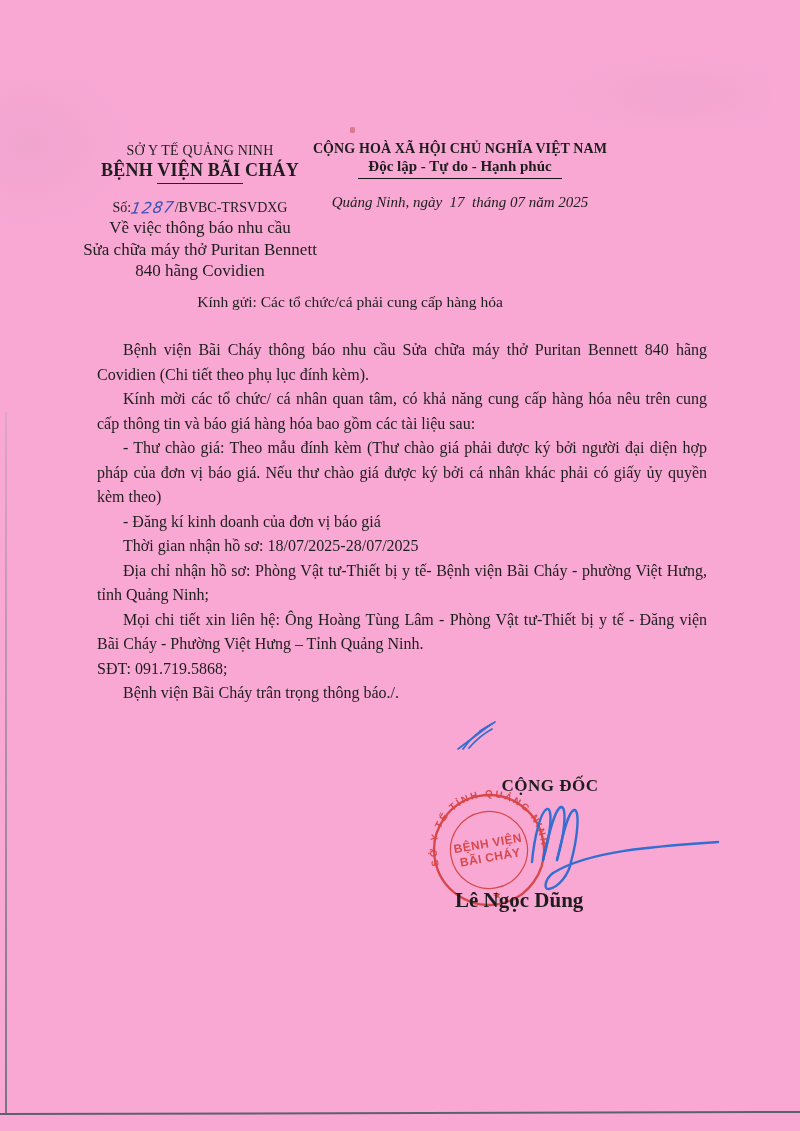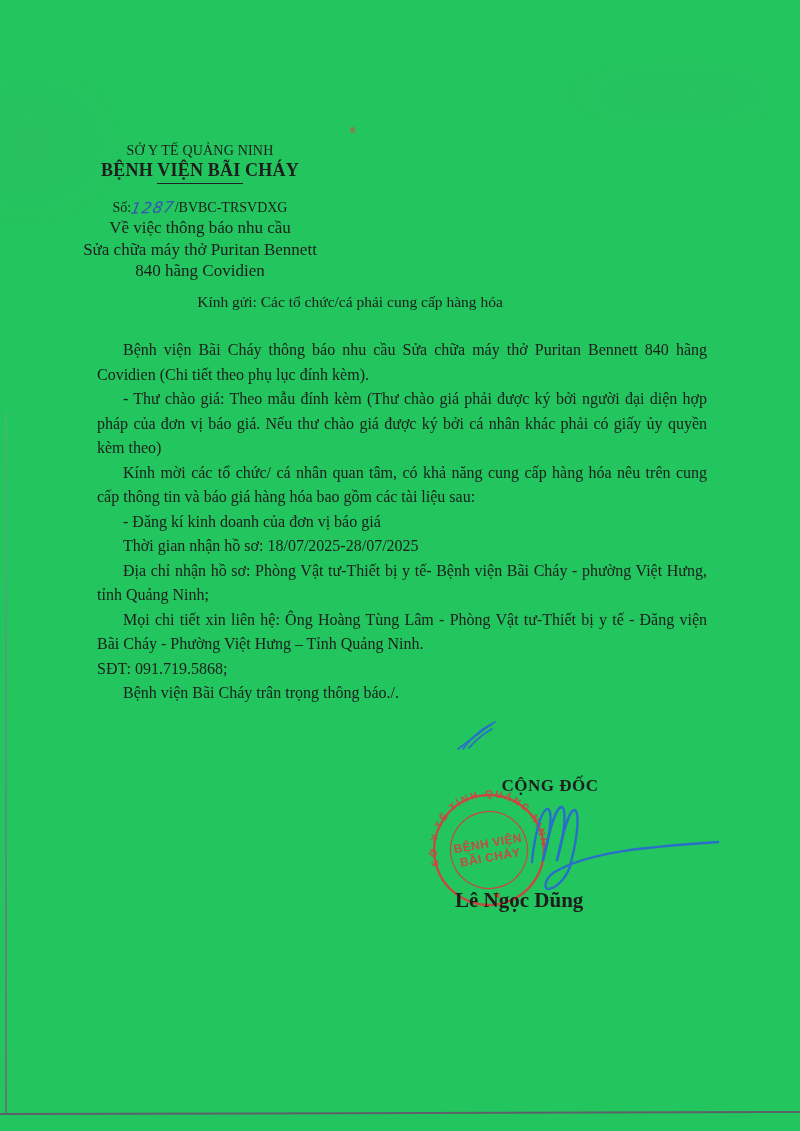--- a/index.html
+++ b/index.html
@@ -1,19 +1,19 @@
 <!DOCTYPE html>
 <html><head>
 <meta charset="utf-8">
 <style>
   html,body{margin:0;padding:0;background:#ffffff;}
   .page{
     position:relative;
     width:800px;height:1131px;
-    background:#22c55e;
+    background:#f9a8d4;
     font-family:"Liberation Serif", serif;
     color:#1d1d1d;
     overflow:hidden;
   }
   
   .smudge-tl{position:absolute;left:0;top:80px;width:140px;height:160px;
     background:radial-gradient(ellipse at 20% 40%, rgba(120,125,140,0.07), rgba(0,0,0,0) 70%);}
   .smudge-tr{position:absolute;left:540px;top:50px;width:230px;height:90px;
     background:radial-gradient(ellipse at 60% 50%, rgba(120,125,140,0.06), rgba(0,0,0,0) 70%);}
   
@@ -76,29 +76,34 @@
   <div class="hdr-left">
     <div class="agency-parent">SỞ Y TẾ QUẢNG NINH</div>
     <div class="agency-name">BỆNH VIỆN BÃI CHÁY</div>
     <div class="agency-rule"></div>
     <div class="doc-number"><span>Số:</span><span class="hand-number">1287</span><span>/BVBC-TRSVDXG</span></div>
     <div class="subject">Về việc thông báo nhu cầu</div>
     <div class="subject">Sửa chữa máy thở Puritan Bennett</div>
     <div class="subject">840 hãng Covidien</div>
   </div>
 
+  <div class="hdr-right">
+    <div class="motto1">CỘNG HOÀ XÃ HỘI CHỦ NGHĨA VIỆT NAM</div>
+    <div><span class="motto2">Độc lập - Tự do - Hạnh phúc</span></div>
+    <div class="date-line">Quảng Ninh, ngày  17  tháng 07 năm 2025</div>
+  </div>
 
   <div class="red-speck"></div>
 
   <div class="salutation">Kính gửi: Các tổ chức/cá phải cung cấp hàng hóa</div>
 
   <div class="body-block">
       <p class="para indent"><span>Bệnh viện Bãi Cháy thông báo nhu cầu Sửa chữa máy thở Puritan Bennett 840 hãng Covidien (Chi tiết theo phụ lục đính kèm).</span></p>
+      <p class="para indent"><span>Kính mời các tổ chức/ cá nhân quan tâm, có khả năng cung cấp hàng hóa nêu trên cung cấp thông tin và báo giá hàng hóa bao gồm các tài liệu sau:</span></p>
       <p class="para indent"><span>- Thư chào giá: Theo mẫu đính kèm (Thư chào giá phải được ký bởi người đại diện hợp pháp của đơn vị báo giá. Nếu thư chào giá được ký bởi cá nhân khác phải có giấy ủy quyền kèm theo)</span></p>
-      <p class="para indent"><span>Kính mời các tổ chức/ cá nhân quan tâm, có khả năng cung cấp hàng hóa nêu trên cung cấp thông tin và báo giá hàng hóa bao gồm các tài liệu sau:</span></p>
       <p class="para indent"><span>- Đăng kí kinh doanh của đơn vị báo giá</span></p>
       <p class="para indent"><span>Thời gian nhận hồ sơ: 18/07/2025-28/07/2025</span></p>
       <p class="para indent"><span>Địa chỉ nhận hồ sơ: Phòng Vật tư-Thiết bị y tế- Bệnh viện Bãi Cháy - phường Việt Hưng, tỉnh Quảng Ninh;</span></p>
       <p class="para indent"><span>Mọi chi tiết xin liên hệ: Ông Hoàng Tùng Lâm - Phòng Vật tư-Thiết bị y tế - Đăng viện Bãi Cháy - Phường Việt Hưng – Tỉnh Quảng Ninh.</span></p>
       <p class="para"><span>SĐT: 091.719.5868;</span></p>
       <p class="para indent"><span>Bệnh viện Bãi Cháy trân trọng thông báo./.</span></p>
     </div>
 
   <svg class="paraph" width="44" height="34" viewBox="0 0 44 34">
     <g fill="none" stroke="#2a6bd0" stroke-width="1.7" stroke-linecap="round" opacity="0.95">

